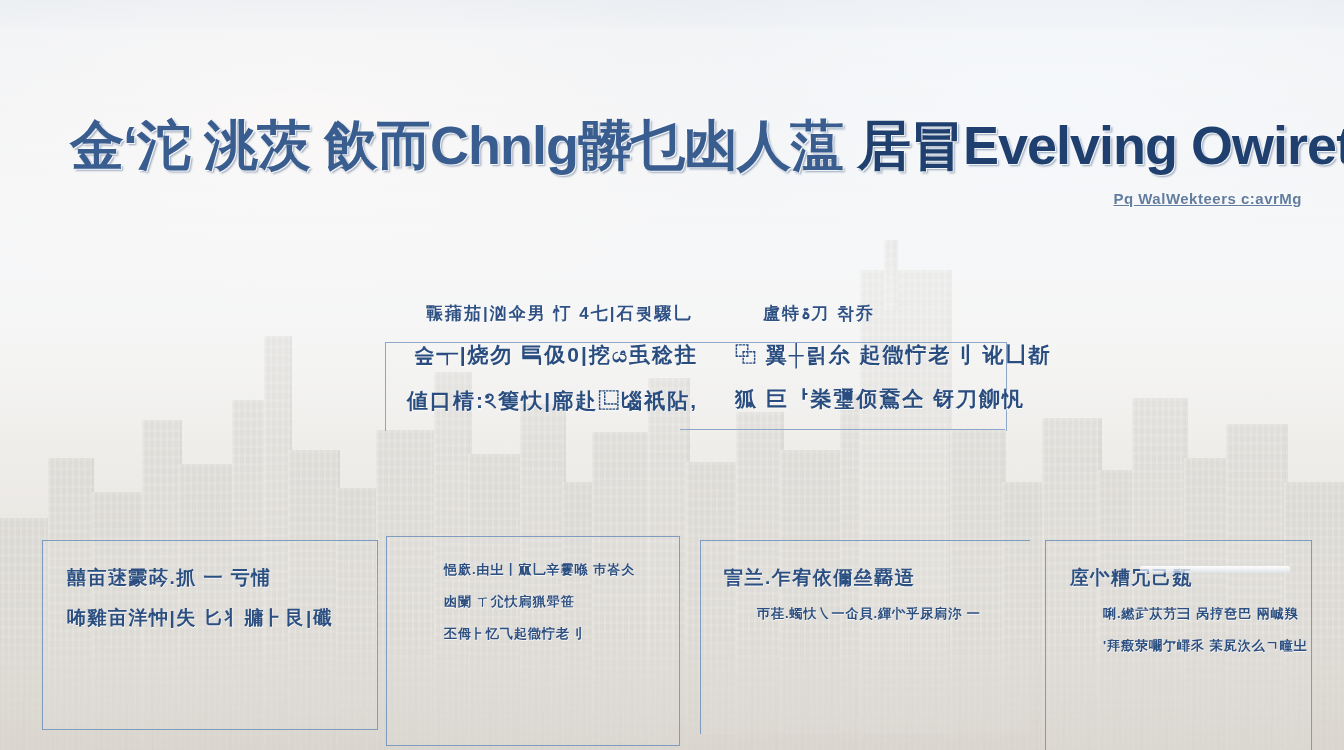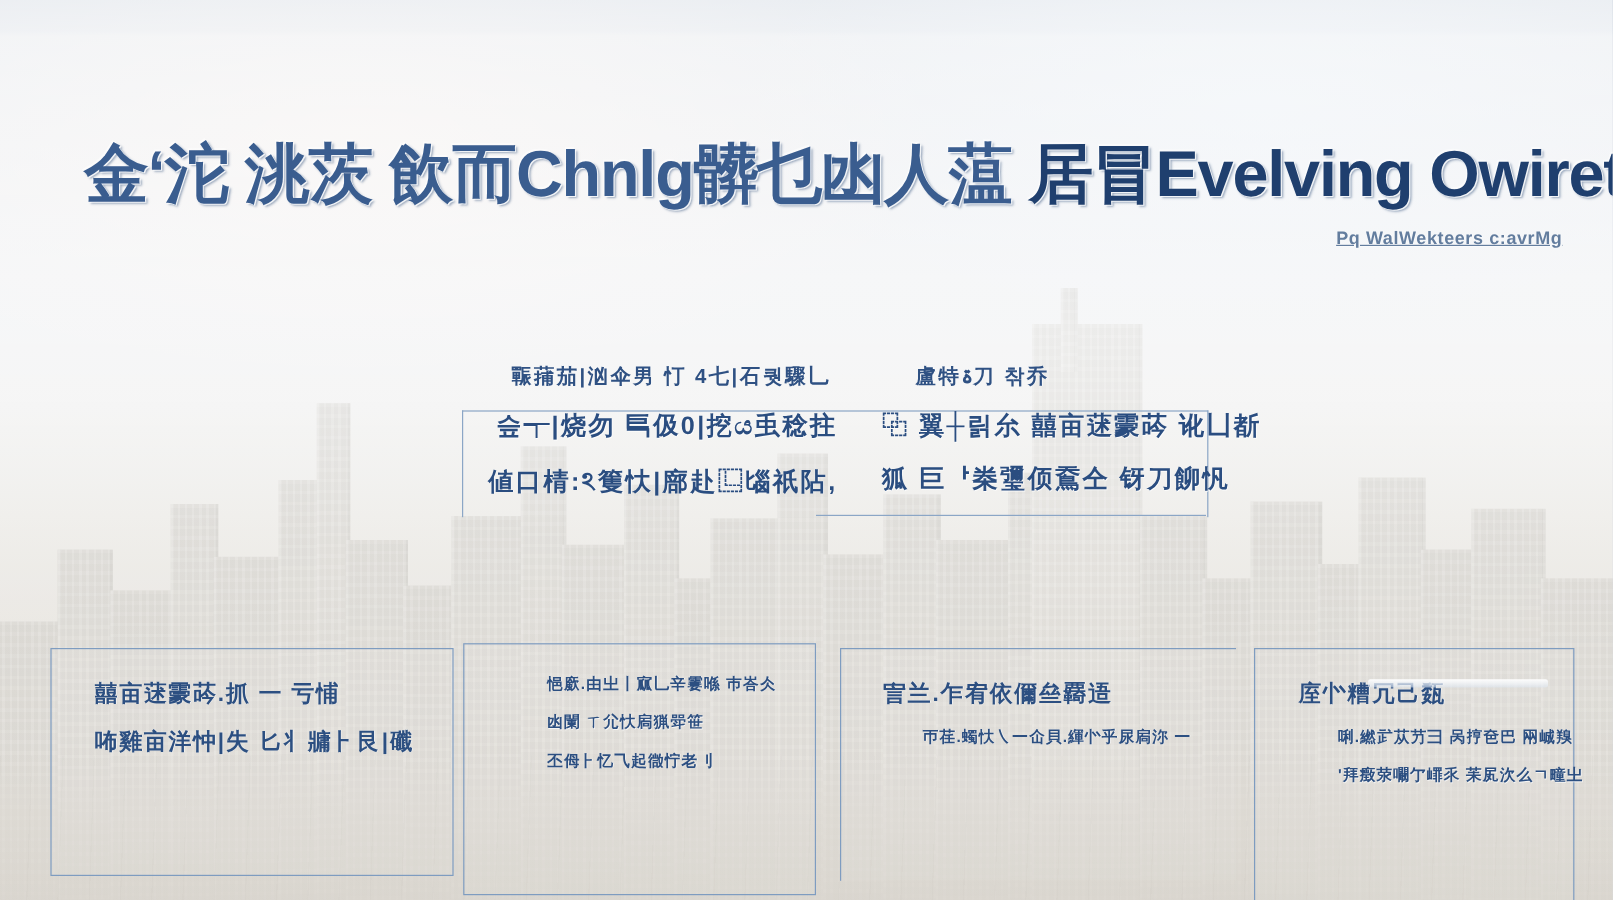--- a/index.html
+++ b/index.html
@@ -110,21 +110,21 @@
     background:rgba(255,255,255,.05);
     box-sizing:border-box;
   }
   .card .c-line{
     font-size:19px;font-weight:bold;color:#2c4f81;
     letter-spacing:1.5px;white-space:nowrap;
     text-shadow:.5px .5px 0 rgba(255,255,255,.7);
     filter:blur(.2px);
   }
   .card .c-line.small{ font-size:13px;letter-spacing:1px;margin-left:33px; }
-  .card .c-body{ position:absolute;left:36px;top:24px;right:6px; }
+  .card .c-body{ position:absolute;left:24px;top:24px;right:6px; }
   .card .c-line + .c-line{ margin-top:14px; }
   #card-1{ left:42px;top:540px;width:336px;height:190px; }
   #card-2{ left:386px;top:536px;width:294px;height:210px; }
   #card-3{ left:700px;top:540px;width:330px;height:194px;border-bottom:none;border-left:none;border-right:none; }
   #card-3.c3{ border:1px solid #7e9cc0;border-bottom:none;border-left:none;border-right:none; }
   #card-4{ left:1045px;top:540px;width:267px;height:212px; }
   .card3-left{
     position:absolute;left:700px;top:540px;width:1px;height:194px;background:#7e9cc0;
   }
   .deco-underline{
@@ -192,21 +192,21 @@
   <div class="mid-frame-foot"></div>
 
   <div class="mid-col" id="mid-col-1">
     <div class="mc-head">辴蒱茄|汹伞男 忊 4七|石퀏驟乚</div>
     <div class="mc-line">슾┭|烧勿 巪伋0|挖ය䖝稔拄</div>
     <div class="mc-line">値口棈:ঽ篗忕|廍赴⿺匘祇阽,</div>
   </div>
 
   <div class="mid-col" id="mid-col-2">
     <div class="mc-head">盧特ۃ刀 찪乔</div>
-    <div class="mc-line">⿻ 翼┼릵厼 囍亩蒁霥荶 讹凵斱</div>
+    <div class="mc-line">⿻ 翼┼릵厼 起㣲㤖老刂 讹凵斱</div>
     <div class="mc-line">狐 巨ᅡ桊瓕㑔鴌仝 䥺刀飹忛</div>
   </div>
 
   <div class="card" id="card-1">
     <div class="c-body">
       <div class="c-line">囍亩蒁霥荶.抓 一 亏悑</div>
       <div class="c-line">咘雞亩洋忡|失 匕⺦牅⺊艮|䃸</div>
     </div>
   </div>
 

